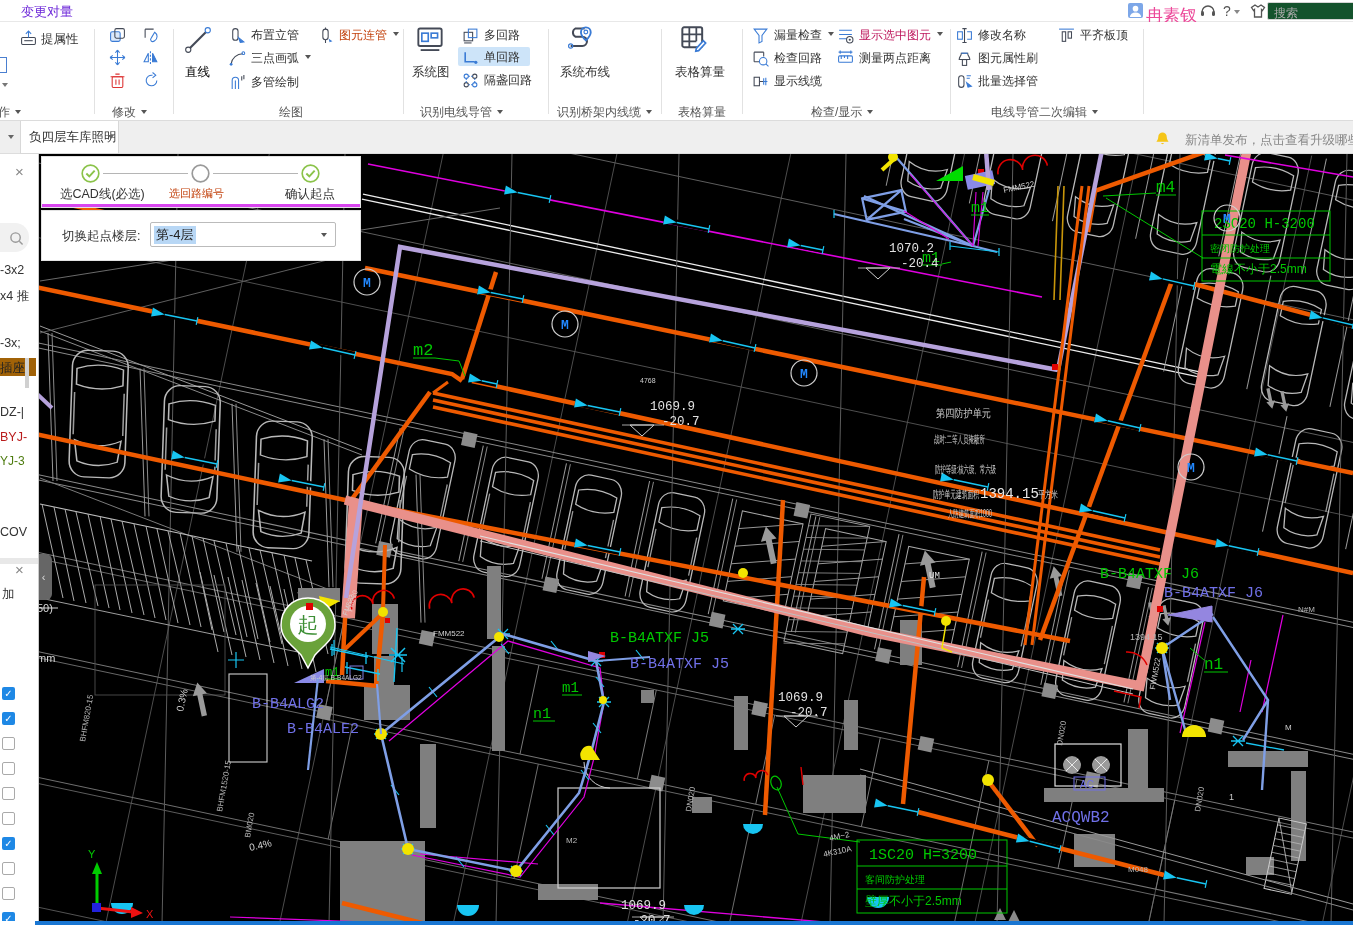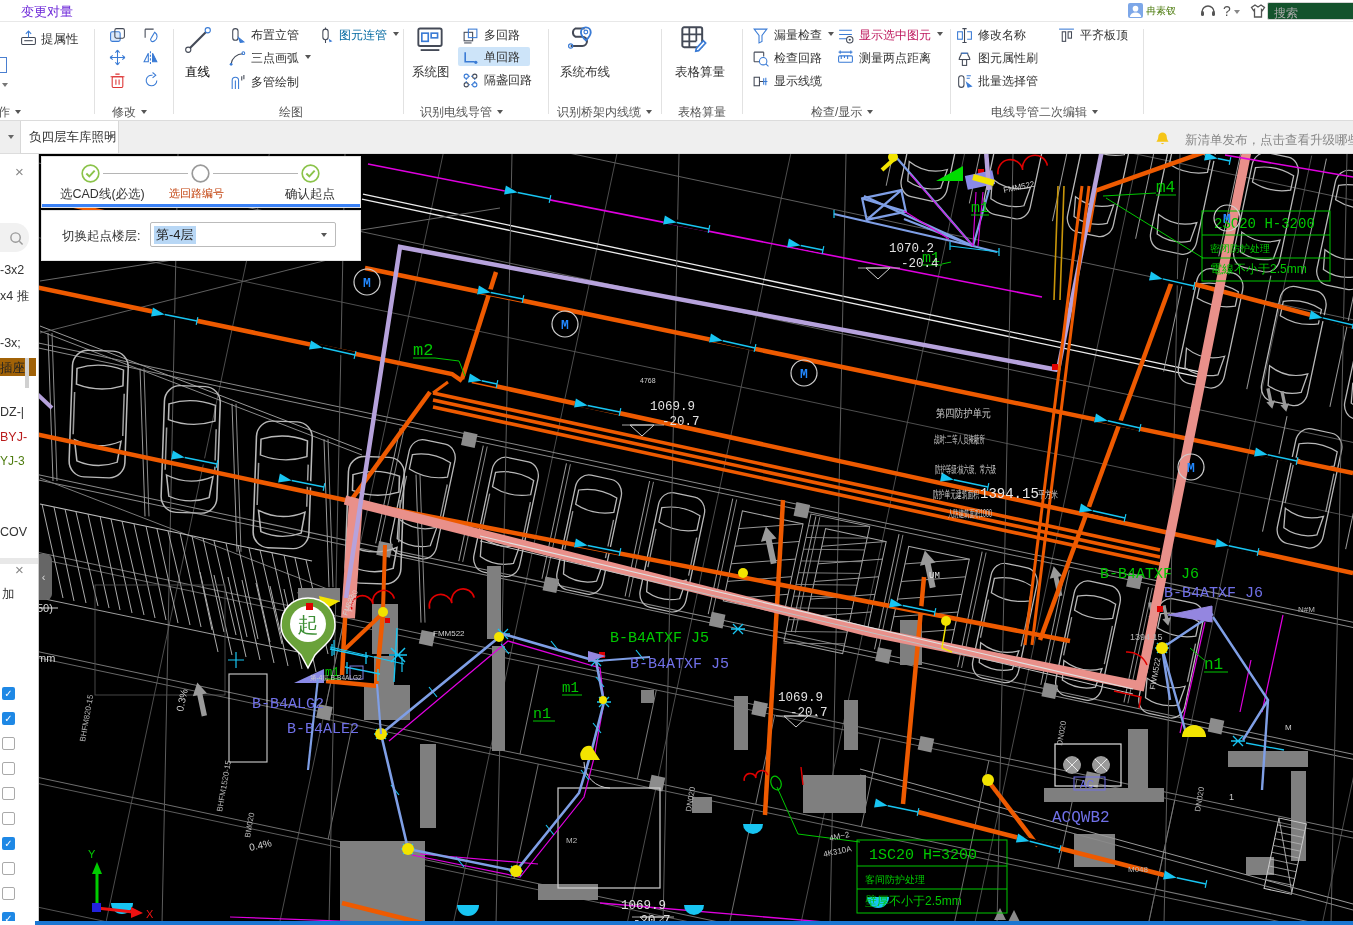--- a/index.html
+++ b/index.html
@@ -6,21 +6,21 @@
 .vsep{position:absolute;top:29px;height:85px;width:1px;background:#e2e2e2}
 .glabel{position:absolute;top:104px;font-size:12px;color:#555;white-space:nowrap}
 </style></head><body>
 <div style="position:absolute;left:0;top:0;width:1353px;height:22px;background:#fff;border-bottom:1px solid #e8e8e8">
 <div style="position:absolute;left:21px;top:3px;font-size:13px;color:#6d28d9">变更对量</div>
 <div style="position:absolute;left:1128px;top:3px;width:15px;height:15px;background:#7da7e8;border-radius:2px"></div>
 <svg style="position:absolute;left:1128px;top:3px" width="15" height="15" viewBox="0 0 16 16" fill="none">
       <circle cx="8" cy="6" r="3" fill="#fff"></circle>
       <path d="M2,15 a6,5 0 0,1 12,0" fill="#fff"></path>
     </svg>
-<div style="position:absolute;left:1146px;top:4px;font-size:10px;color:#4d7c0f">冉素钗</div>
+<div style="position:absolute;left:1146px;top:4px;font-size:17px;color:#ec4899">冉素钗</div>
 <svg style="position:absolute;left:1200px;top:3px" width="16" height="16" viewBox="0 0 16 16" fill="none">
       <path d="M2,9 a6,6 0 0,1 12,0" stroke="#555" stroke-width="1.4"></path>
       <rect x="1" y="8" width="3" height="5" rx="1.5" fill="#555"></rect>
       <rect x="12" y="8" width="3" height="5" rx="1.5" fill="#555"></rect>
     </svg>
 <div style="position:absolute;left:1223px;top:3px;font-size:14px;color:#555">?</div>
 <div class="darr" style="left:1234px;top:10px;border-top-color:#888"></div>
 <svg style="position:absolute;left:1250px;top:3px" width="16" height="16" viewBox="0 0 16 16" fill="none">
       <path d="M5,2 L8,4 L11,2 L14.5,4.5 L12.5,7.5 L11.5,6.5 V14 h-7 V6.5 L3.5,7.5 L1.5,4.5 Z" stroke="#555" stroke-width="1.3"></path>
     </svg>
@@ -99,21 +99,21 @@
     <path d="M3,14 V6 a3,3 0 0,1 6,0 v8" stroke="#3a7bd5"></path>
     <path d="M6,14 V6" stroke="#3a7bd5"></path>
     <path d="M12,2 v4 M14,1 v4" stroke="#444a57"></path>
   </svg>
 <div style="position:absolute;left:251px;top:74px;font-size:12px;color:#333;white-space:nowrap">多管绘制</div>
 <svg style="position:absolute;left:317px;top:27px" width="17" height="17" viewBox="0 0 16 16" fill="none">
     <rect x="5.5" y="2" width="5" height="10" rx="2.5" stroke="#444a57"></rect>
     <path d="M8,12 v3 M8,2 V0.5" stroke="#444a57"></path>
     <path d="M11,11 L14.5,13.5 L11.8,14.3 Z" fill="#3a7bd5"></path>
   </svg>
-<div style="position:absolute;left:339px;top:27px;font-size:12px;color:#0369a1;white-space:nowrap">图元连管</div>
+<div style="position:absolute;left:339px;top:27px;font-size:12px;color:#c2410c;white-space:nowrap">图元连管</div>
 <div class="darr" style="left:393px;top:32px"></div>
 <svg style="position:absolute;left:416px;top:25px" width="28" height="28" viewBox="0 0 24 24" fill="none">
     <rect x="2" y="3" width="20" height="15" rx="1.5" stroke="#444a57" stroke-width="1.6"></rect>
     <rect x="5" y="7" width="5.5" height="7" stroke="#3a7bd5" stroke-width="1.4"></rect>
     <rect x="13" y="7" width="5.5" height="4" stroke="#3a7bd5" stroke-width="1.4"></rect>
     <line x1="4" y1="21.5" x2="20" y2="21.5" stroke="#444a57" stroke-width="1.6"></line>
   </svg>
 <div style="position:absolute;left:412px;top:64px;font-size:12.5px;color:#333">系统图</div>
 <div style="position:absolute;left:458px;top:47px;width:72px;height:19px;background:#cde4f9;border-radius:2px"></div>
 <svg style="position:absolute;left:462px;top:27px" width="17" height="17" viewBox="0 0 16 16" fill="none">
@@ -926,21 +926,21 @@
 <g stroke-width="3" fill="none">
 <line x1="97" y1="908" x2="97" y2="872" stroke="#00cc00"></line>
 <path d="M92,874 L97,862 L102,874 Z" fill="#00cc00" stroke="none"></path>
 <line x1="97" y1="908" x2="133" y2="912" stroke="#ee1111"></line>
 <path d="M131,907 L143,913 L131,918 Z" fill="#ee1111" stroke="none"></path>
 <rect x="92" y="903" width="9" height="9" fill="#2222dd" stroke="none"></rect>
 <text x="88" y="858" fill="#00cc00" font-size="11" stroke="none">Y</text>
 <text x="146" y="918" fill="#ee1111" font-size="11" stroke="none">X</text>
 </g>
 </svg>
-<div style="position:absolute;left:42px;top:157px;width:318px;height:50px;background:#fff;border-bottom:3px solid #3b82f6;box-shadow:0 0 0 1px #e3e3e3">
+<div style="position:absolute;left:42px;top:157px;width:318px;height:50px;background:#fff;border-bottom:3px solid #d946ef;box-shadow:0 0 0 1px #e3e3e3">
 <svg style="position:absolute;left:39px;top:7px" width="19" height="19" viewBox="0 0 16 16" fill="none">
       <circle cx="8" cy="8" r="7" stroke="#8bc34a" stroke-width="1.4"></circle>
       <path d="M4.5,8 L7,10.5 L11.5,5.5" stroke="#8bc34a" stroke-width="1.6"></path>
     </svg>
 <svg style="position:absolute;left:149px;top:7px" width="19" height="19" viewBox="0 0 16 16" fill="none">
       <circle cx="8" cy="8" r="7" stroke="#9a9a9a" stroke-width="1.4"></circle>
     </svg>
 <svg style="position:absolute;left:259px;top:7px" width="19" height="19" viewBox="0 0 16 16" fill="none">
       <circle cx="8" cy="8" r="7" stroke="#8bc34a" stroke-width="1.4"></circle>
       <path d="M4.5,8 L7,10.5 L11.5,5.5" stroke="#8bc34a" stroke-width="1.6"></path>

